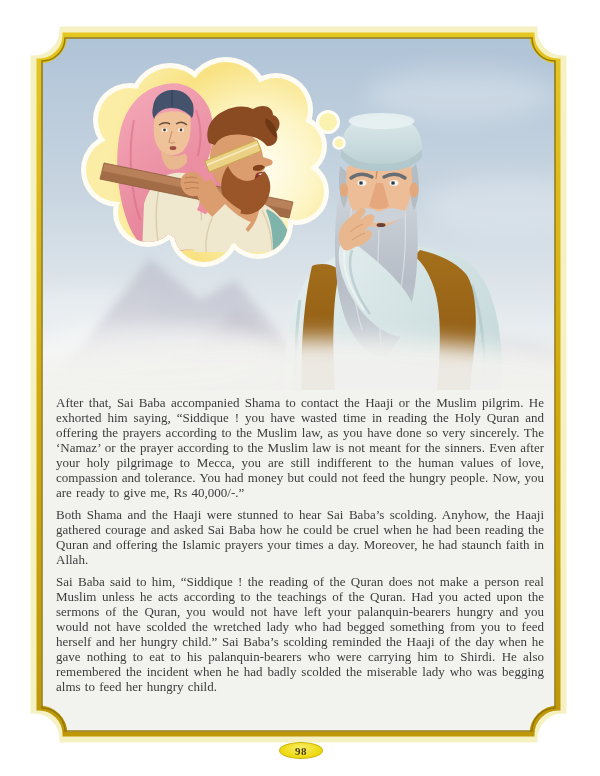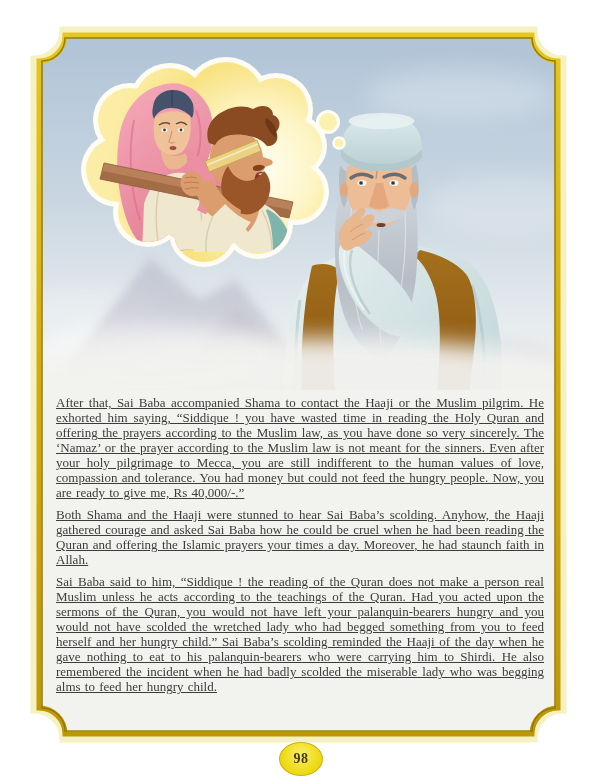--- a/index.html
+++ b/index.html
@@ -5,27 +5,27 @@
   html,body{margin:0;padding:0;background:#ffffff;}
   .page{
     position:relative;width:600px;height:776px;background:#ffffff;overflow:hidden;
     font-family:"Liberation Serif","DejaVu Serif",serif;
   }
   .artwork{position:absolute;left:0;top:0;width:600px;height:776px;}
   .story{
     position:absolute;left:56px;top:395px;width:488px;
     color:#3c3c3c;font-size:13px;line-height:15px;text-align:justify;
   }
-  .story p{margin:0 0 7px 0;word-spacing:1px;text-decoration:underline;}
+  .story p{margin:0 0 7px 0;word-spacing:1px;}
   .badge{
-    position:absolute;left:279px;top:742px;width:44px;height:34px;border-radius:50%;
+    position:absolute;left:279px;top:742px;width:44px;height:17px;border-radius:50%;
     background:radial-gradient(ellipse at 50% 35%, #f9ee6a 0%, #eeda12 65%, #e0c40c 100%);
     border:1px solid #cdb40f;box-sizing:border-box;
     display:flex;align-items:center;justify-content:center;
-    font-size:14px;font-weight:bold;color:#4a3c0e;letter-spacing:0.5px;
+    font-size:11px;font-weight:bold;color:#4a3c0e;letter-spacing:0.5px;
   }
 </style>
 </head>
 <body>
 
 <div class="page">
 
   <svg class="artwork" viewBox="0 0 600 776" xmlns="http://www.w3.org/2000/svg">
     <defs>
       <linearGradient id="sky" x1="0" y1="34" x2="0" y2="400" gradientUnits="userSpaceOnUse">

